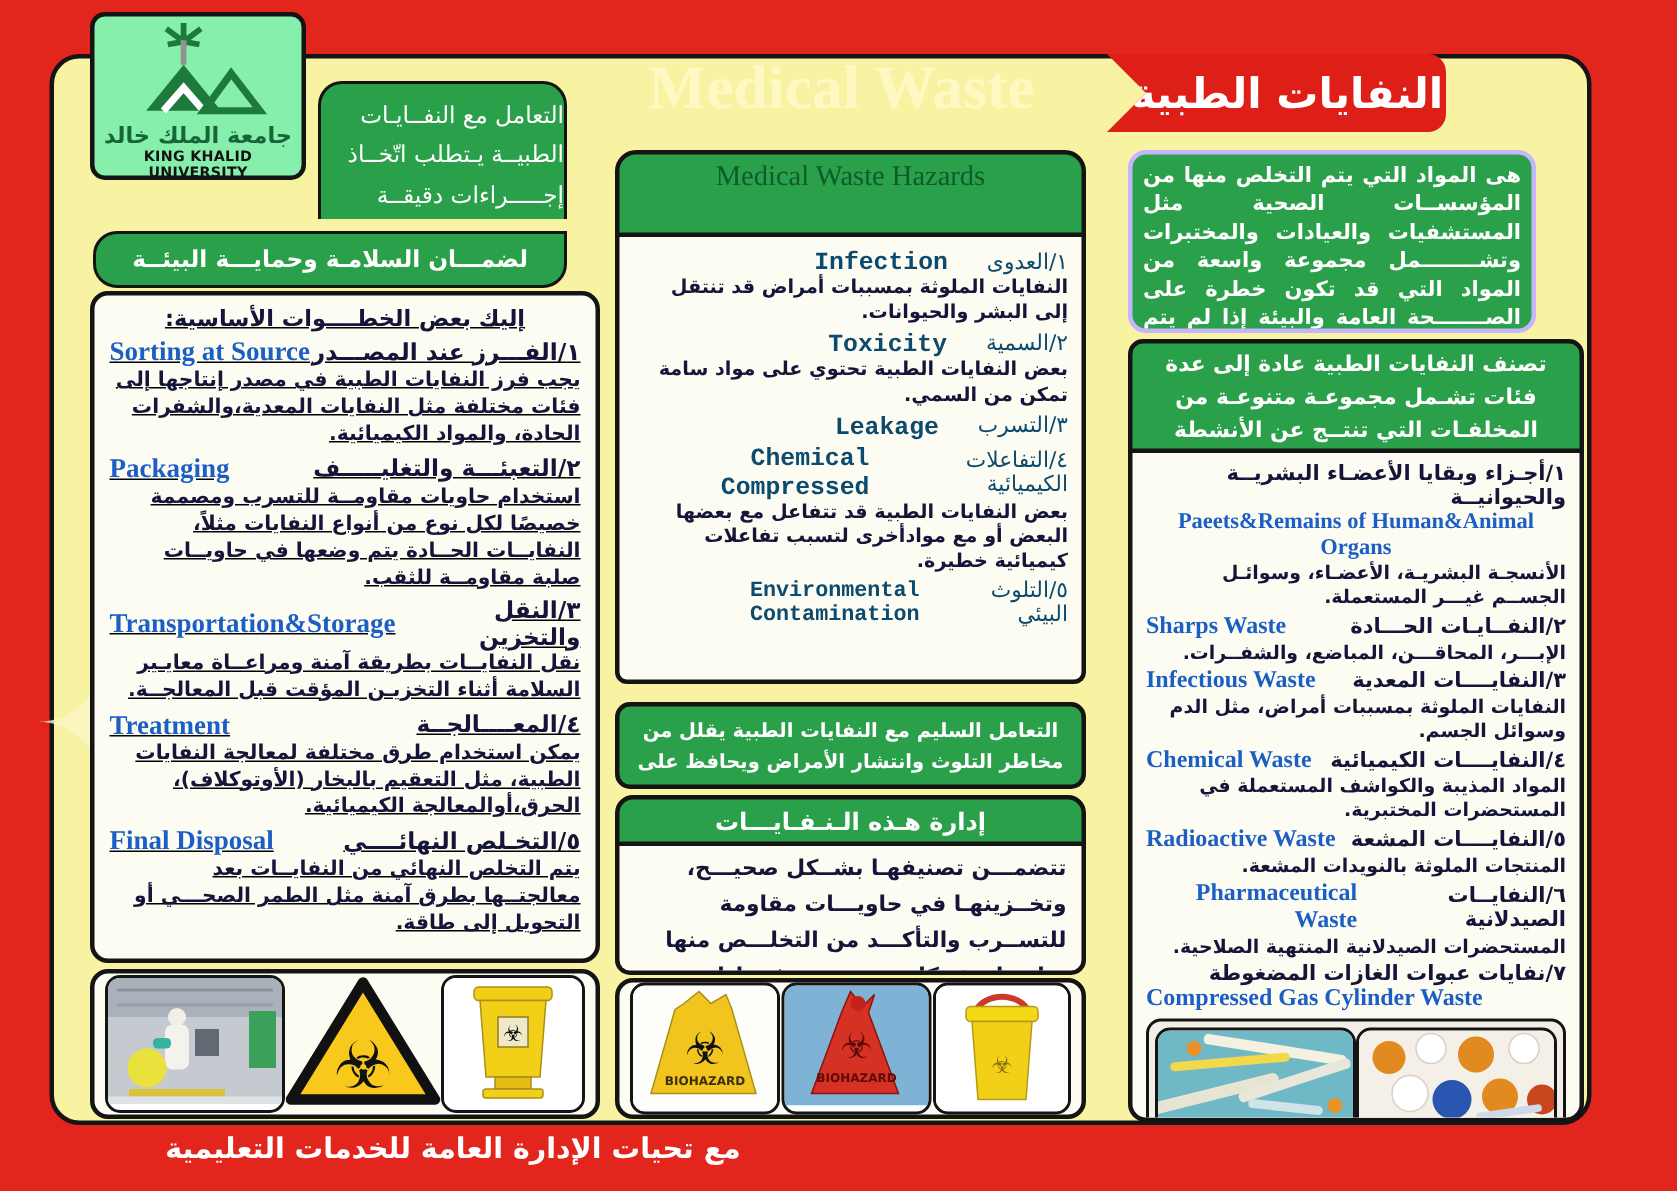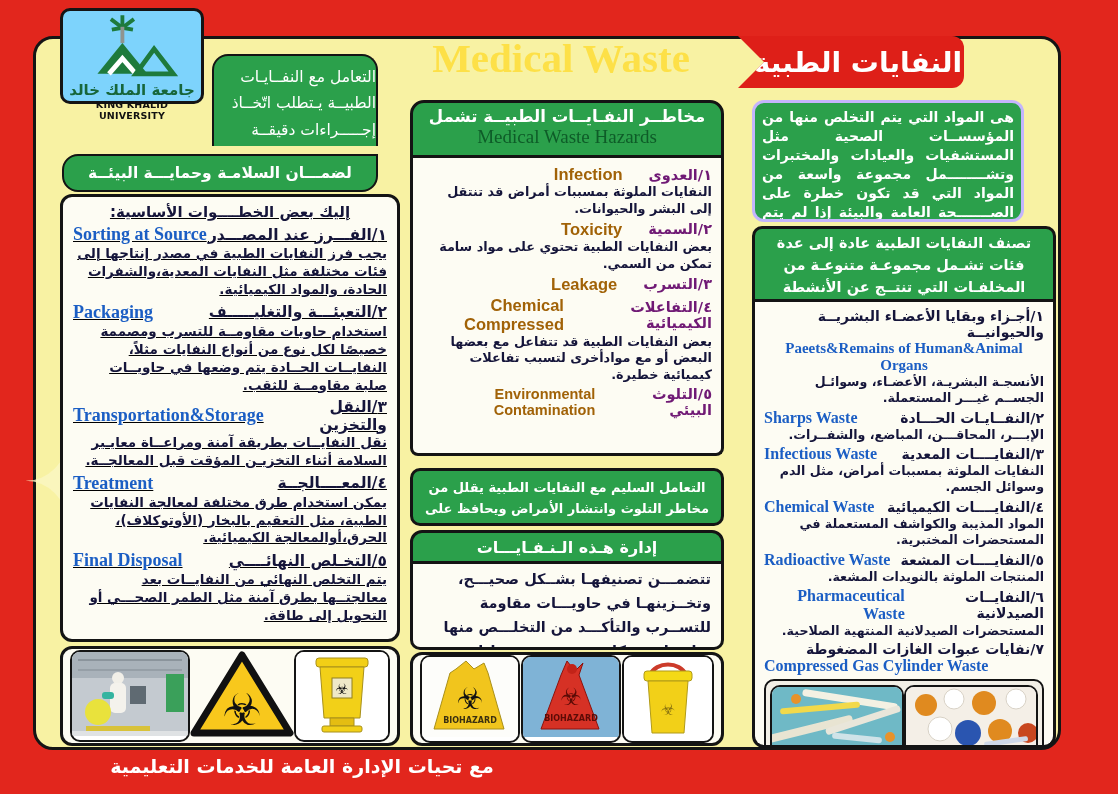--- a/index.html
+++ b/index.html
@@ -5,27 +5,27 @@
   html,body{margin:0;padding:0;}
   body{font-family:"DejaVu Sans",sans-serif;}
   .poster{position:relative;width:1118px;height:794px;background:#e2261d;overflow:hidden;}
   .panel{position:absolute;left:33px;top:36px;width:1028px;height:714px;background:#f8f2a3;
          border:3px solid #151515;border-radius:20px;box-sizing:border-box;}
   .wm{position:absolute;color:#fbf7c4;opacity:.8;font-size:110px;pointer-events:none;}
   .abs{position:absolute;box-sizing:border-box;}
   .whitebox{background:#fdfcf3;border:3px solid #141414;border-radius:12px;text-decoration:underline;}
   .greenbg{background:#2ba04b;}
   
-  .logo-card{left:60px;top:8px;width:144px;height:96px;background:#7dd3fc;border:3px solid #141414;
+  .logo-card{left:60px;top:8px;width:144px;height:112px;background:#86efac;border:3px solid #141414;
              border-radius:10px;text-align:center;padding-top:2px;}
   .logo-ar{color:#17663a;font-weight:bold;font-size:15px;line-height:1.05;direction:rtl;}
   .logo-en{color:#111;font-weight:bold;font-size:9.5px;letter-spacing:.2px;}
   
   .title-en{left:405px;top:34px;width:312px;text-align:center;font-family:"Liberation Serif","DejaVu Serif",serif;
-            font-weight:bold;font-size:41px;color:#fde047;}
+            font-weight:bold;font-size:41px;color:#fef9c3;}
   .ribbon-wrap{left:738px;top:36px;width:226px;height:52px;border-radius:0 12px 12px 0;overflow:hidden;}
   .ribbon{width:100%;height:100%;background:#de1f18;clip-path:polygon(0 0,100% 0,100% 100%,0 100%,26px 50%);
           display:flex;align-items:center;justify-content:center;}
   .ribbon span{color:#fff;font-weight:bold;font-size:28px;padding-left:14px;direction:rtl;}
   
   .banner-top{left:212px;top:54px;width:166px;height:92px;border:2px solid #141414;border-bottom:none;
               border-radius:16px 16px 0 0;color:#fff;font-weight:normal;font-size:15.5px;direction:rtl;
               padding-top:8px;line-height:1.7;z-index:3;}
   .banner-bottom{left:62px;top:154px;width:316px;height:38px;border:2px solid #141414;
                  border-radius:16px 0 16px 16px;color:#fff;font-weight:bold;font-size:15.5px;direction:rtl;
@@ -41,22 +41,22 @@
                justify-content:space-between;padding:5px 7px;}
   .imgframe{border:2px solid #141414;border-radius:10px;overflow:hidden;background:#fff;}
   
   .mid-header{left:410px;top:100px;width:314px;height:58px;border:3px solid #141414;border-radius:14px 14px 0 0;
               text-align:center;padding-top:4px;}
   .mh-ar{color:#fff;font-weight:bold;font-size:16.5px;direction:rtl;}
   .mh-en{color:#0e5c28;font-family:"Liberation Serif","DejaVu Serif",serif;font-weight:normal;font-size:19px;}
   .mid-box{left:410px;top:158px;width:314px;height:298px;border:3px solid #141414;border-top:none;
            border-radius:0 0 8px 8px;background:#fdfcf3;padding:5px 9px;overflow:hidden;}
   .hz-head{display:flex;direction:rtl;gap:26px;align-items:center;margin-top:2px;}
-  .hz-head .ar{color:#701a75;font-weight:bold;font-size:14.5px;}
-  .hz-head .en{color:#a16207;font-family:Liberation Sans, sans-serif;font-weight:bold;font-size:16.5px;}
+  .hz-head .ar{color:#0c4a6e;font-weight:normal;font-size:14.5px;}
+  .hz-head .en{color:#0c4a6e;font-family:Liberation Mono, monospace;font-weight:bold;font-size:16.5px;}
   .hz-body{direction:rtl;text-align:right;color:#15153a;font-weight:bold;font-size:12.8px;line-height:1.32;}
   .green-note{left:410px;top:468px;width:314px;height:58px;border:3px solid #141414;border-radius:10px;
               color:#fff;font-weight:bold;font-size:13px;direction:rtl;text-align:center;
               padding:6px 8px;line-height:1.65;overflow:hidden;}
   .mgmt-header{left:410px;top:530px;width:314px;height:34px;border:3px solid #141414;border-radius:12px 12px 0 0;
                color:#fff;font-weight:bold;font-size:16px;direction:rtl;display:flex;align-items:center;justify-content:center;}
   .mgmt-body{left:410px;top:564px;width:314px;height:86px;border:3px solid #141414;border-top:none;
              border-radius:0 0 10px 10px;background:#fdfcf3;direction:rtl;text-align:right;color:#15153a;
              font-weight:bold;font-size:14.5px;line-height:1.65;padding:4px 10px;overflow:hidden;}
   .mid-images{left:410px;top:652px;width:314px;height:94px;display:flex;align-items:center;
@@ -186,21 +186,20 @@
         <path d="M24 15 L68 15 L64 66 L28 66 Z" fill="#f2d018" stroke="#a8901a"></path>
         <rect x="36" y="26" width="20" height="20" fill="#efe9c8" stroke="#8f7f20"></rect>
         <text x="46" y="42" font-size="15" text-anchor="middle" fill="#111">☣</text>
         <path d="M34 66 L58 66 L58 74 L34 74 Z" fill="#e4bd12" stroke="#a8901a"></path>
         <rect x="26" y="74" width="40" height="6" rx="2" fill="#f2d018" stroke="#a8901a"></rect>
       </svg>
     </div>
   </div>
 
   <div class="abs mid-header greenbg">
-    <div class="mh-ar">مخاطــر النفـايــات الطبيــة تشمل</div>
     <div class="mh-en">Medical Waste Hazards</div>
   </div>
   <div class="abs mid-box">
     <div class="hz-head">
       <span class="ar">١/العدوى</span>
       <span class="en">Infection</span>
     </div>
     <div class="hz-body">النفايات الملوثة بمسببات أمراض قد تنتقل إلى البشر والحيوانات.</div>
 
     <div class="hz-head">

